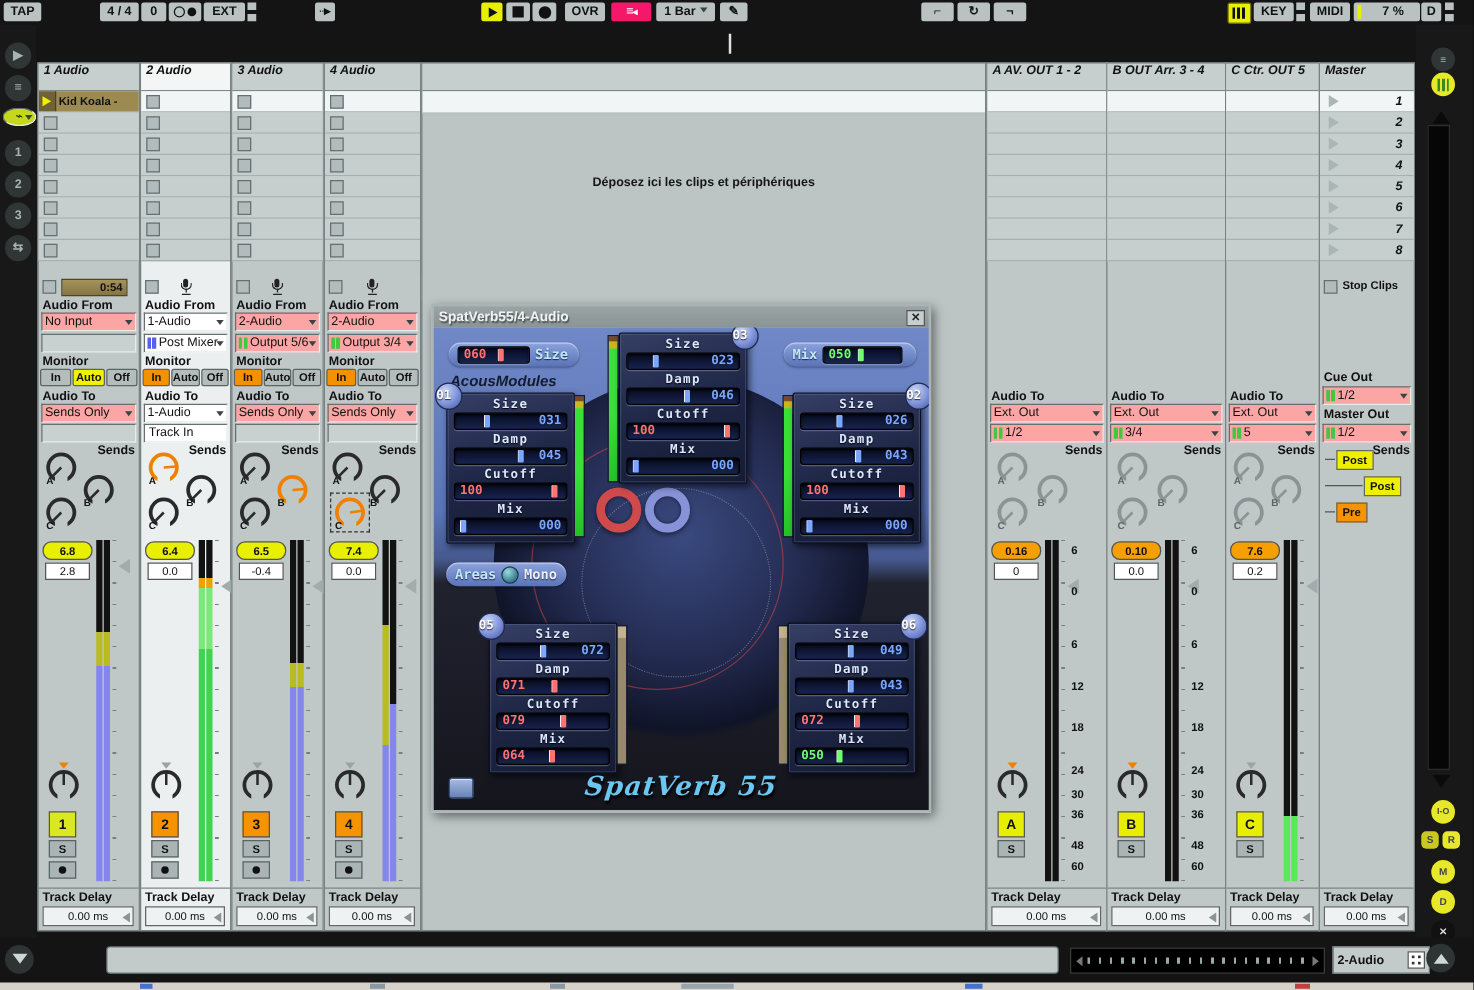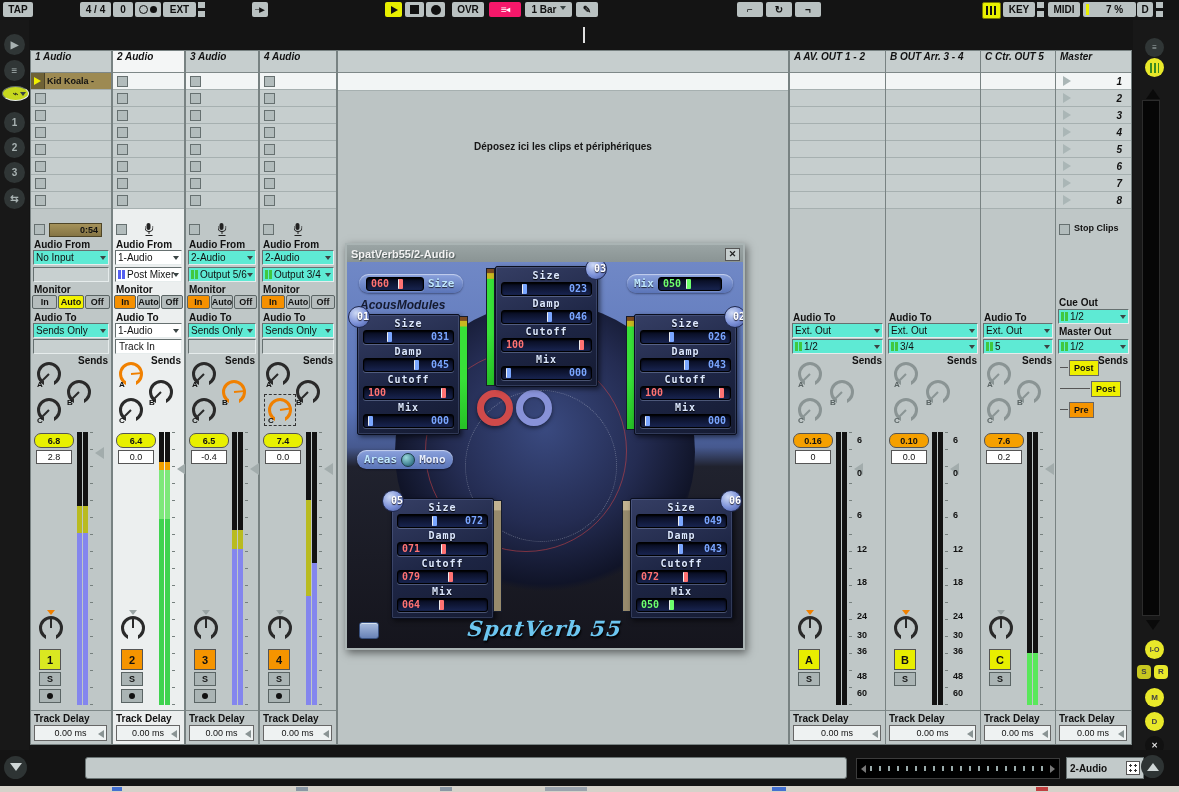--- a/index.html
+++ b/index.html
@@ -50,21 +50,21 @@
   .stoprow{position:absolute;top:170px;left:0;right:0;height:17px;}
   .stoprow .stopsq{position:absolute;left:3px;top:3px;margin:0;}
   .ctime{position:absolute;left:18px;top:2px;width:48px;height:12px;background:linear-gradient(#a5925a,#857544);
          border:1px solid #4e4527;font:bold 9px/12px "Liberation Sans",sans-serif;text-align:right;padding-right:3px;color:#111;}
   .mic{position:absolute;left:50%;top:2px;width:9px;height:13px;transform:translateX(-50%);
        background:linear-gradient(#222,#222) 50% 100%/7px 1px no-repeat,linear-gradient(#222,#222) 50% 82%/1px 3px no-repeat;}
   .mic::before{content:"";position:absolute;left:2px;top:0;width:4px;height:7px;background:#222;border-radius:2px;}
   .mic::after{content:"";position:absolute;left:0;top:3px;width:7px;height:5px;border:1px solid #222;border-top:none;border-radius:0 0 5px 5px;}
   .io{position:absolute;top:188px;left:0;right:0;height:115px;}
   .iolbl{position:absolute;left:3px;height:11px;line-height:11px;font:bold 10px "Liberation Sans",sans-serif;white-space:nowrap;}
-  .sel{position:absolute;left:2px;right:2px;height:13px;background:#5eead4;border:1px solid;
+  .sel{position:absolute;left:2px;right:2px;height:13px;background:#fca5a5;border:1px solid;
        border-color:#667070 #e6ecec #e6ecec #667070;display:flex;align-items:center;
        font:10px/13px "Liberation Sans",sans-serif;padding:0 2px;white-space:nowrap;overflow:hidden;box-sizing:content-box;}
   .sel::after{content:"";position:absolute;right:2px;top:5px;width:0;height:0;border:3px solid transparent;border-top:4px solid #3a4444;}
   .pbox{position:absolute;left:2px;right:2px;height:13px;background:#c8d0d0;border:1px solid;
         border-color:#667070 #e6ecec #e6ecec #667070;font:10px/13px "Liberation Sans",sans-serif;padding:0 3px;
         white-space:nowrap;overflow:hidden;}
   .mm{display:inline-block;width:7px;height:9px;margin-right:2px;flex:none;
       background:linear-gradient(90deg,var(--mc) 0 3px,transparent 3px 4px,var(--mc) 4px 7px);}
   .mrow{position:absolute;left:1px;right:1px;display:flex;gap:1px;}
   .mb{flex:1;height:12px;border:1px solid #5a6464;background:#b4bcbc;border-radius:2px;
@@ -137,21 +137,21 @@
   .lcd .val{position:absolute;top:0;font:bold 10px/12px "DejaVu Sans Mono",monospace;color:var(--c,#7aa6ff);}
   .lcd .val.right{right:4px;}  .lcd .val.left{left:4px;}
   .lcd .ptick{position:absolute;top:1px;width:4px;height:10px;background:var(--c,#7aa6ff);border-left:1px solid #eee;border-radius:1px;}
   .unit{position:absolute;width:103px;background:linear-gradient(160deg,#353e64,#1d2544 55%,#151b32);
         border:1px solid #0a0e1e;border-radius:2px;padding:3px 5px 4px;box-sizing:border-box;
         box-shadow:inset 0 0 0 1px rgba(140,160,210,.22),2px 2px 5px rgba(0,0,0,.55);}
   .plabel{text-align:center;height:12px;font:bold 10px/12px "DejaVu Sans Mono",monospace;letter-spacing:1px;color:#dce8ff;text-shadow:0 1px 1px #000;}
   .prow .lcd{margin:0 0 2px;}
   .badge{position:absolute;top:-9px;width:20px;height:20px;border-radius:50%;border:1px solid #20294e;
          background:radial-gradient(circle at 35% 30%,#cdd9f5,#7b90d8 55%,#45569a);color:#fff;
-         font:bold 10px/20px "DejaVu Sans Mono",monospace;text-align:right;text-shadow:0 1px 1px #223;}
+         font:bold 10px/20px "DejaVu Sans Mono",monospace;text-align:left;text-shadow:0 1px 1px #223;}
   .pmeter{position:absolute;width:7px;border:1px solid #161c2c;
           background:linear-gradient(to bottom,#7a4a20 0 3%,#c8b820 4% 8%,#38e038 9% 55%,#26c026 100%);}
   .pmeter.dim{background:linear-gradient(to bottom,#c2b290 0 8%,#978a6c 9% 100%);}
   #plogo{position:absolute;left:0;top:354px;width:100%;text-align:center;
          font:bold italic 21px "DejaVu Serif",serif;color:#6cc6f0;letter-spacing:1px;
          text-shadow:1px 2px 2px #000;transform:skewX(-6deg);}
   .pbtn{position:absolute;left:12px;top:360px;width:18px;height:15px;border-radius:3px;border:1px solid #38507e;
         background:linear-gradient(#a8bcde,#6882b6);box-shadow:inset 0 1px 0 #d8e4f0;}
   .ball{width:12px;height:12px;border-radius:50%;background:radial-gradient(circle at 35% 30%,#9adadd,#3a7a8c 70%);border:1px solid #1c3c48;}
   .areasbox{position:absolute;border-radius:8px;background:rgba(100,120,180,.30);box-shadow:inset 0 1px 1px rgba(255,255,255,.3);}
@@ -952,21 +952,21 @@
     <div class="delay">
       <div class="dlbl">Track Delay</div>
       <div class="dval">
           <span>0.00 ms</span>
         </div>
     </div>
   </div>
 
   <div id="plugwin">
     <div id="ptitle">
-        <span>SpatVerb55/2-Audio</span>
+        <span>SpatVerb55/4-Audio</span>
       </div>
     <div id="pclose">✕</div>
     <div id="pbody">
       <div class="sphere"></div>
       <div class="circ" style="left:78px;top:88px;width:200px;height:200px;border:1px solid rgba(225,70,70,.5)"></div>
       <div class="circ" style="left:118px;top:128px;width:150px;height:150px;border:1px dotted rgba(210,215,225,.35)"></div>
       <div class="ringT" style="left:130px;top:128px;border:7px solid #cf4a4a"></div>
       <div class="ringT" style="left:169px;top:128px;border:7px solid #8892d8"></div>
 
       <div class="pill" style="left:12px;top:12px;width:104px">

